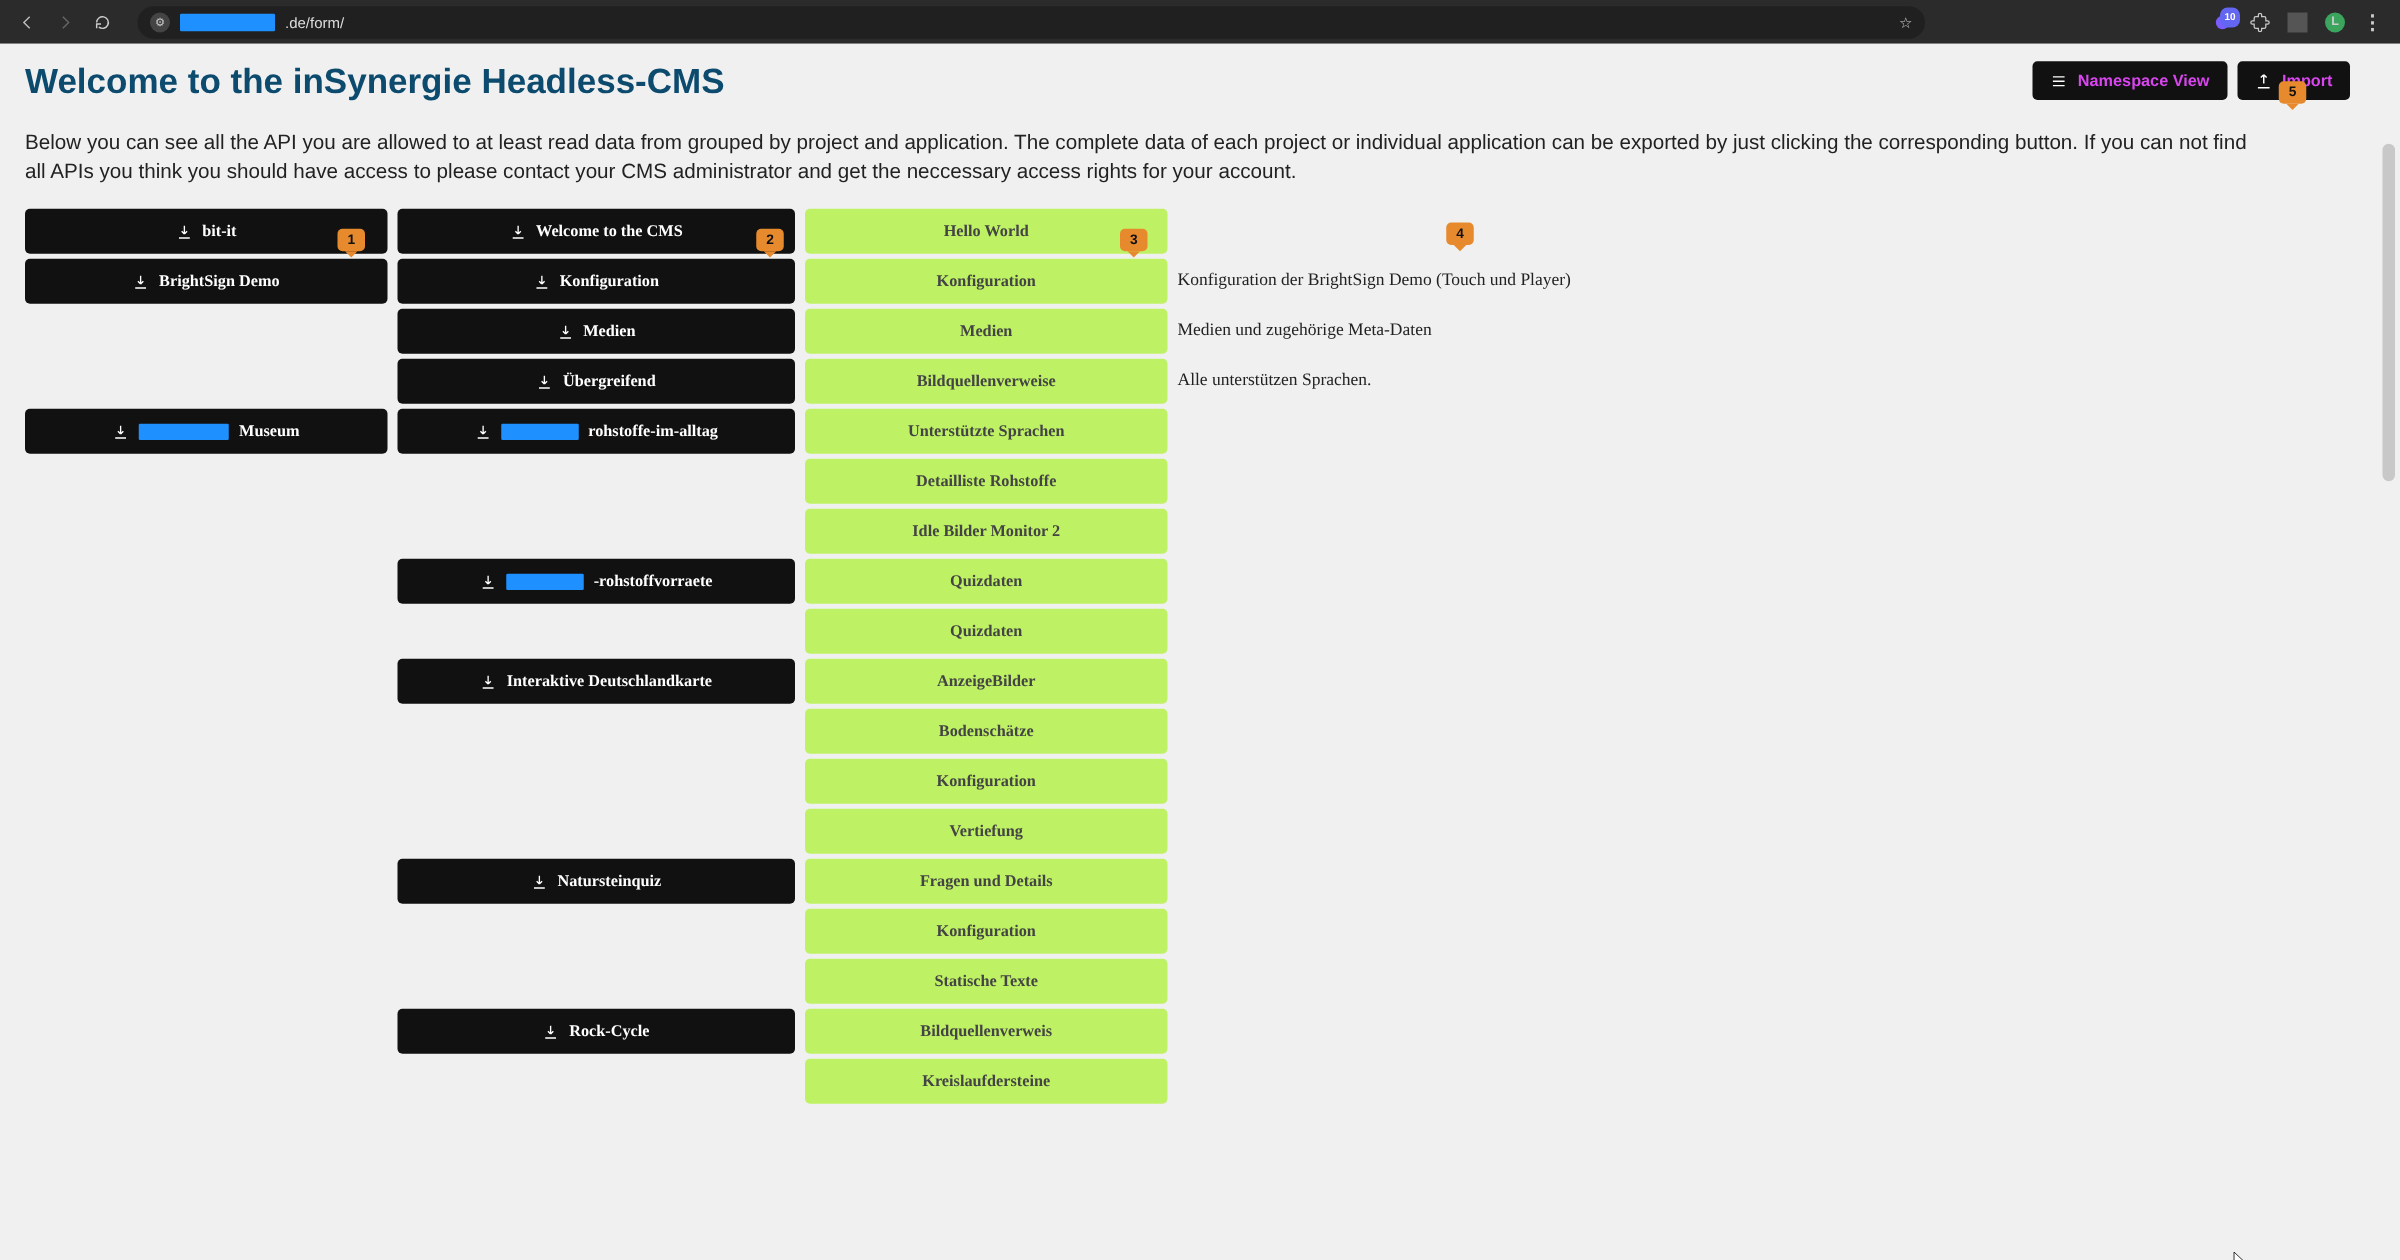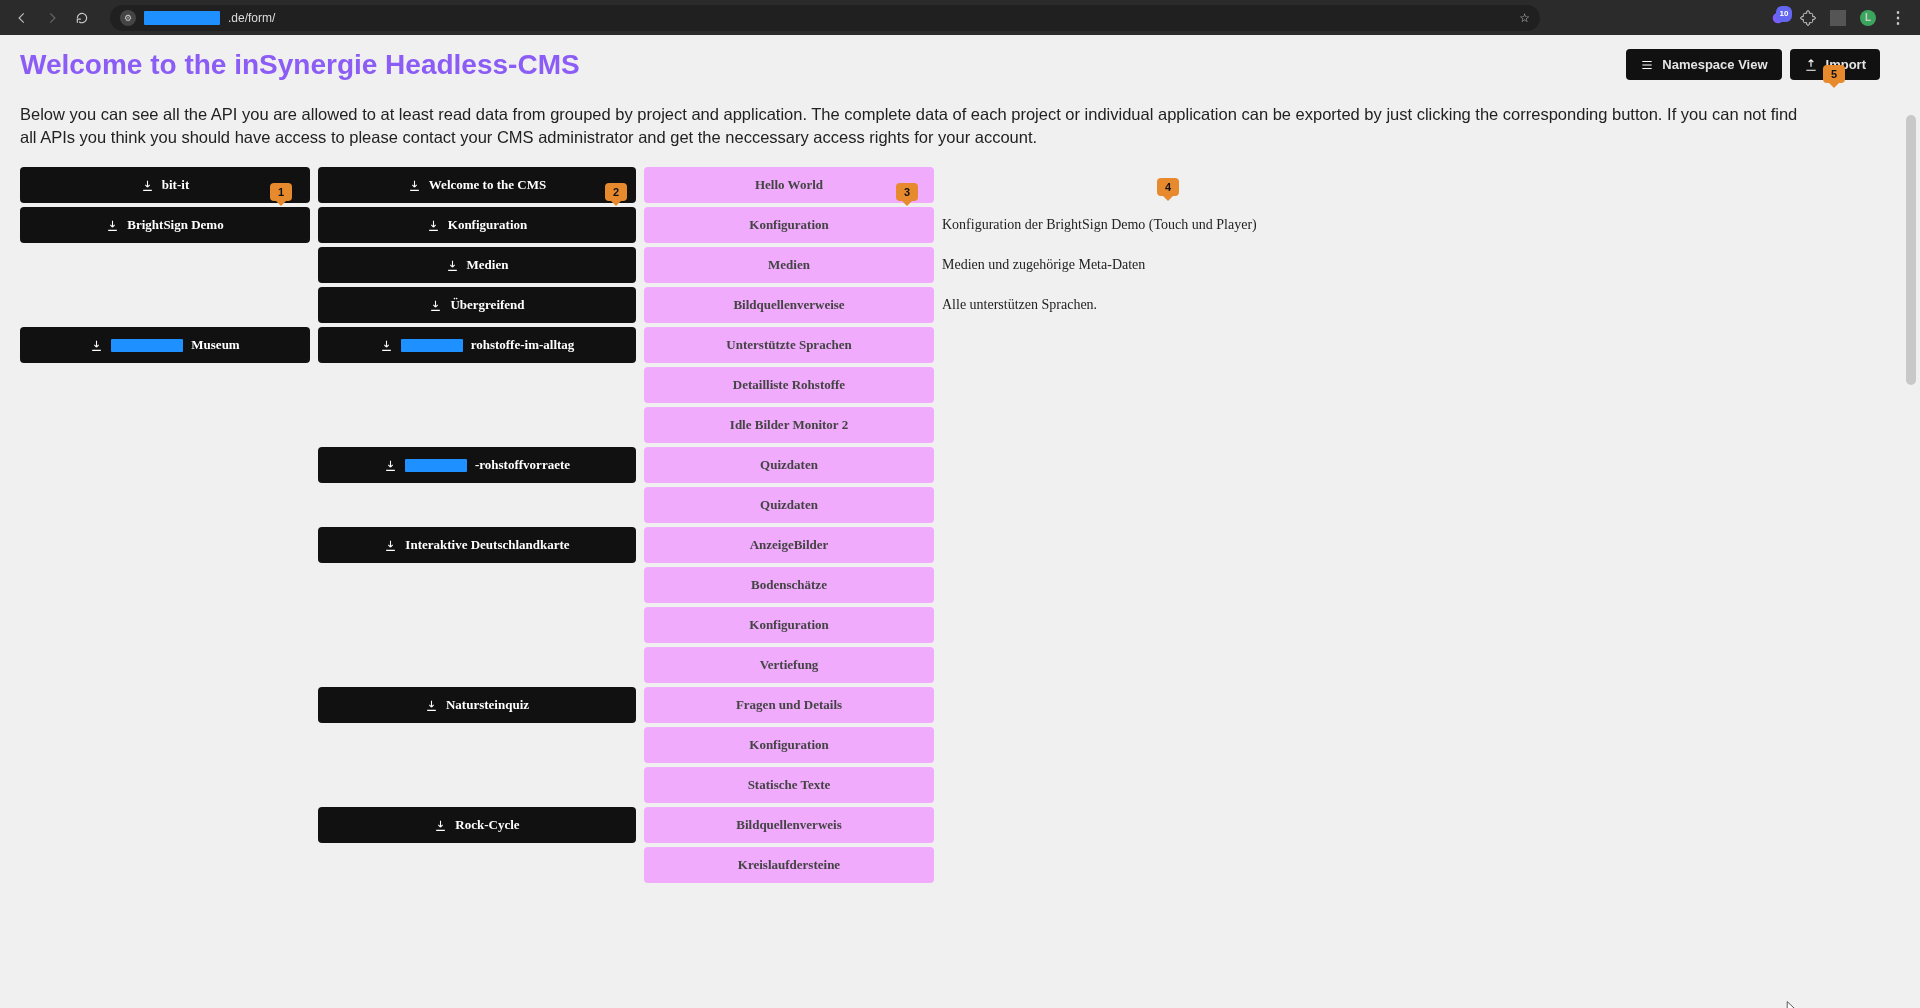--- a/index.html
+++ b/index.html
@@ -18,23 +18,23 @@
   .url-star { margin-left:auto; color:#ccc; }
   .right-icons { display:flex; align-items:center; gap:14px; margin-left:auto; margin-right:6px; position:relative;}
   .ext-badge { position: relative; }
   .ext-badge .count { position:absolute; top:-4px; right:-6px; background:#6366f1; color:#fff; font-size:8px; padding:0 3px; border-radius:6px; line-height:11px;}
   .avatar { width:18px;height:18px;border-radius:50%; background:#3ba55d; color:#fff; display:flex;align-items:center;justify-content:center;font-size:10px;font-weight:bold;}
   .sep { width:1px; height:16px; background:#555; }
   
   .page { position: relative; width: 1920px; height: 973px; background: #f0f0f0; overflow: hidden; }
   .scroll-area { position:absolute; inset:0; overflow-y:auto; overflow-x:hidden; padding-right: 20px; }
   .header-row { display:flex; align-items:flex-start; padding: 14px 20px 0 20px; }
-  .page-title { font-size: 28px; font-weight: 700; color:#8b5cf6; }
+  .page-title { font-size: 28px; font-weight: 700; color:#0c4a6e; }
   .header-buttons { margin-left:auto; display:flex; gap:8px; }
-  .hbtn { background:#111; color:#e5e5e5; font-size:13px; font-weight:600; border:none; border-radius:4px; padding: 8px 14px; display:flex; align-items:center; gap:8px; cursor:pointer; }
+  .hbtn { background:#111; color:#d946ef; font-size:13px; font-weight:600; border:none; border-radius:4px; padding: 8px 14px; display:flex; align-items:center; gap:8px; cursor:pointer; }
   .hbtn svg { width:14px; height:14px; fill:#fff; }
   .intro { padding: 22px 20px 0 20px; font-size: 16.5px; color:#222; line-height: 1.4; max-width: 1820px; }
   
   .annot { position:absolute; z-index:50; }
   .annot .bubble {
     background:#e78a2e; color:#111; font-weight:700; font-size:11px; width:22px; height:18px; border-radius:4px;
     display:flex; align-items:center; justify-content:center; position:relative;
   }
   .annot .bubble::after {
     content:""; position:absolute; bottom:-5px; left:50%; transform:translateX(-50%);
@@ -46,21 +46,21 @@
   .col1 { width: 290px; }
   .col2 { width: 318px; }
   .col3 { width: 290px; }
   .col4 { flex:1; }
   .pill {
     height: 36px; border-radius:4px; display:flex; align-items:center; justify-content:center; gap:8px;
     font-size:13px; font-weight:700; cursor:pointer; user-select:none;
   }
   .pill.dark { background:#111; color:#fff; }
   .pill.dark svg { width:13px; height:13px; fill:#fff; flex:0 0 auto; }
-  .pill.light { background:#f0abfc; color:#444; font-weight:700; }
+  .pill.light { background:#bef264; color:#444; font-weight:700; }
   .pill .redact { background:#1e90ff; display:inline-block; height:13px; border-radius:1px; }
   .spacer { height: 36px; }
   .desc { height:36px; display:flex; align-items:center; font-size:14px; color:#222; }
   
   .fake-scrollbar { position:absolute; right:4px; top:80px; width:10px; height:270px; background:#c8c8c8; border-radius:5px; }
   
   .cursor { position:absolute; left:1786px; top:966px; pointer-events:none; }
   .cursor svg { width:14px; height:18px; }
 </style>
 </head>

